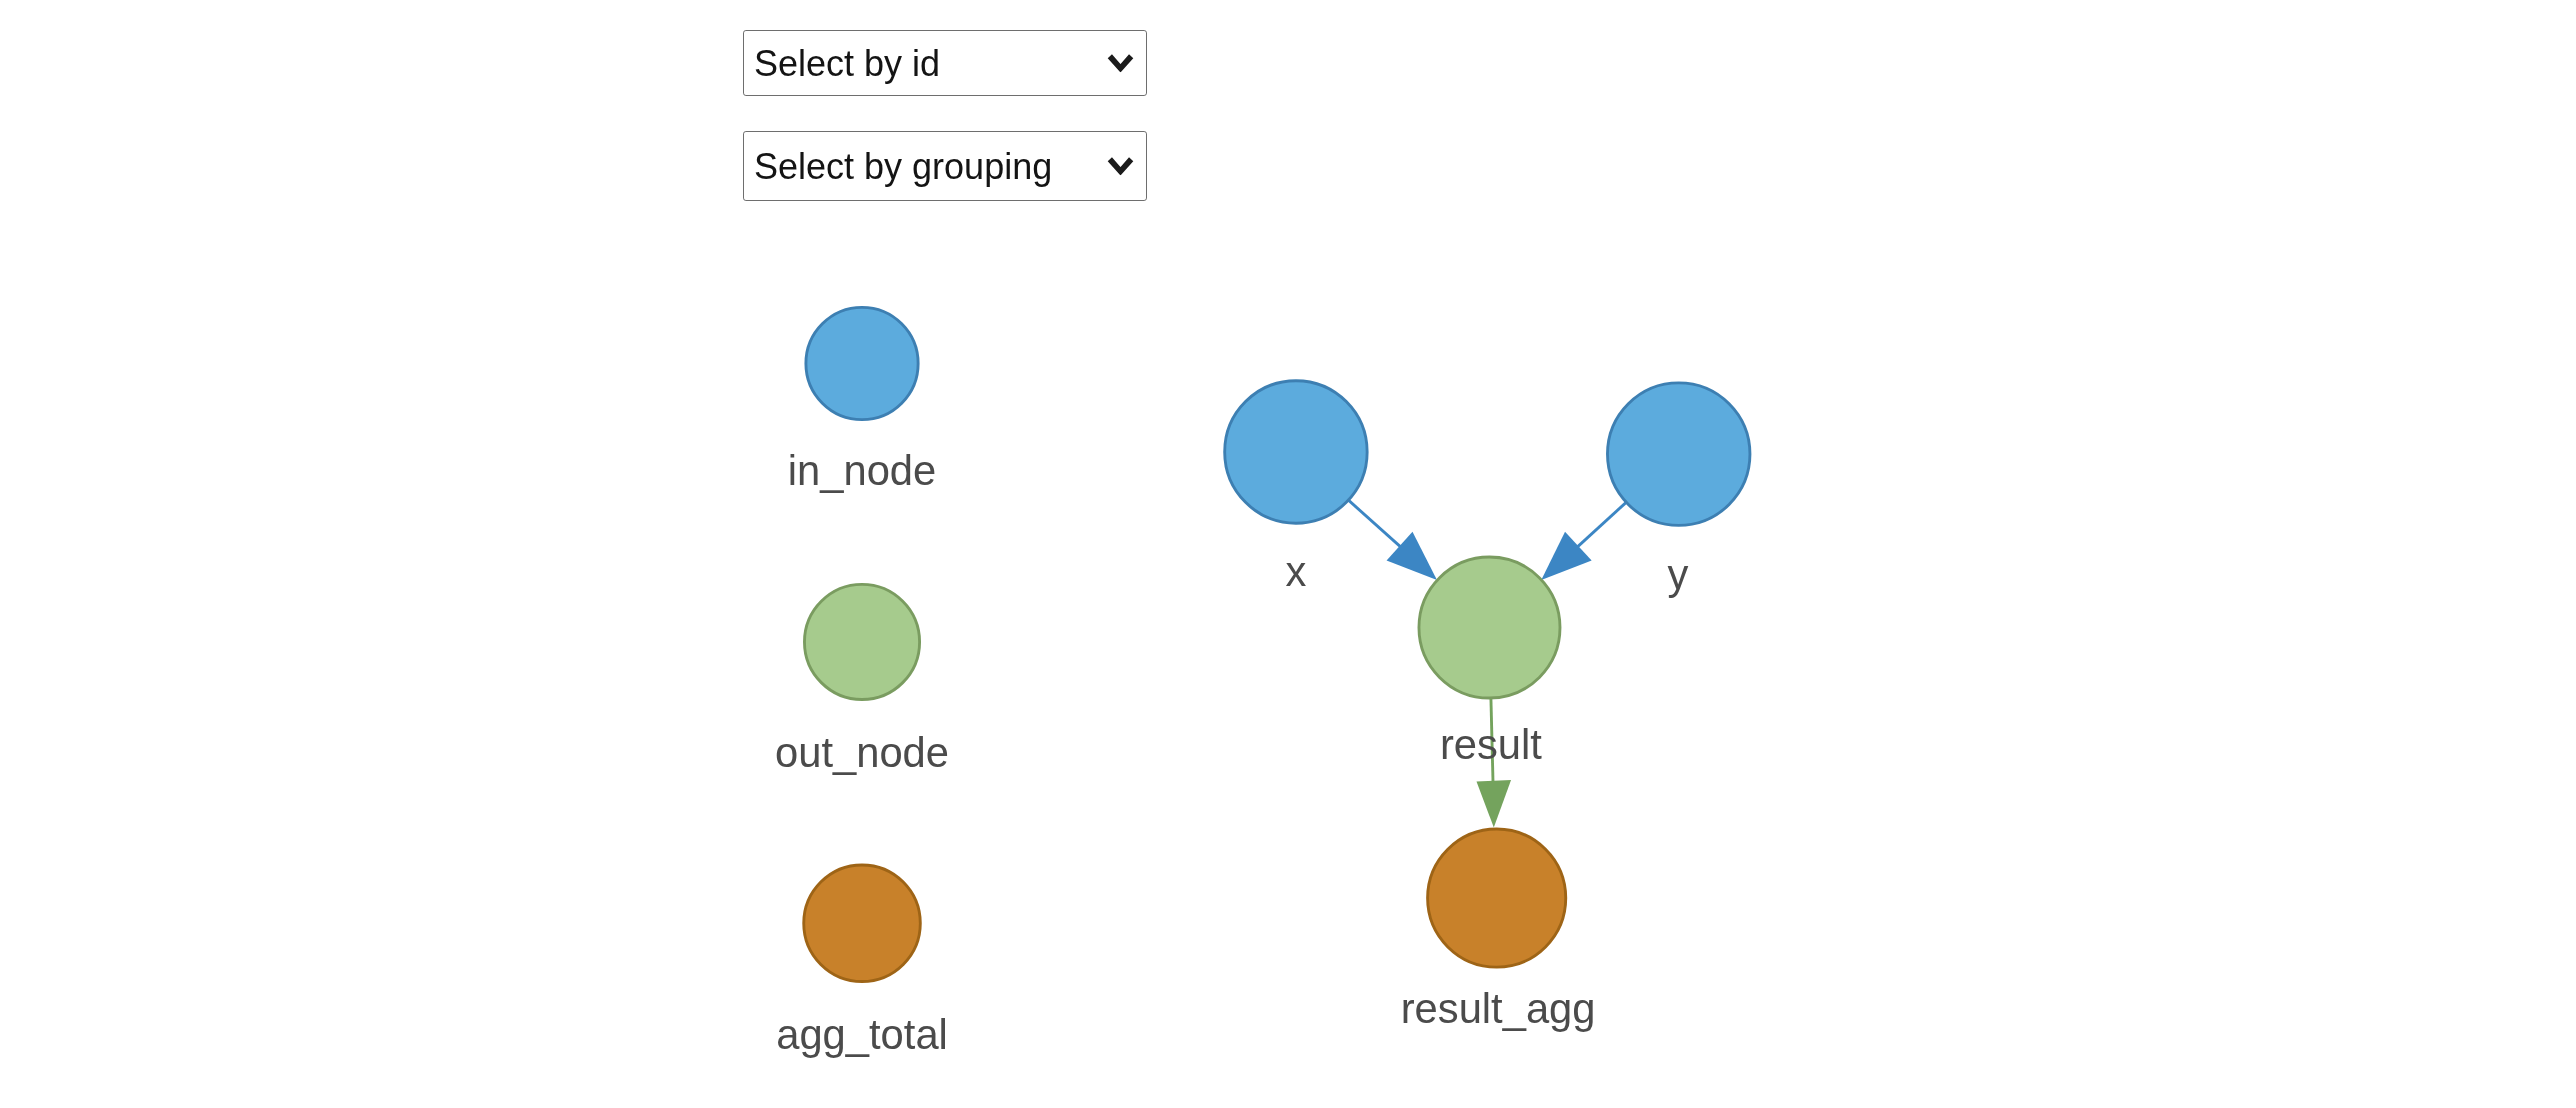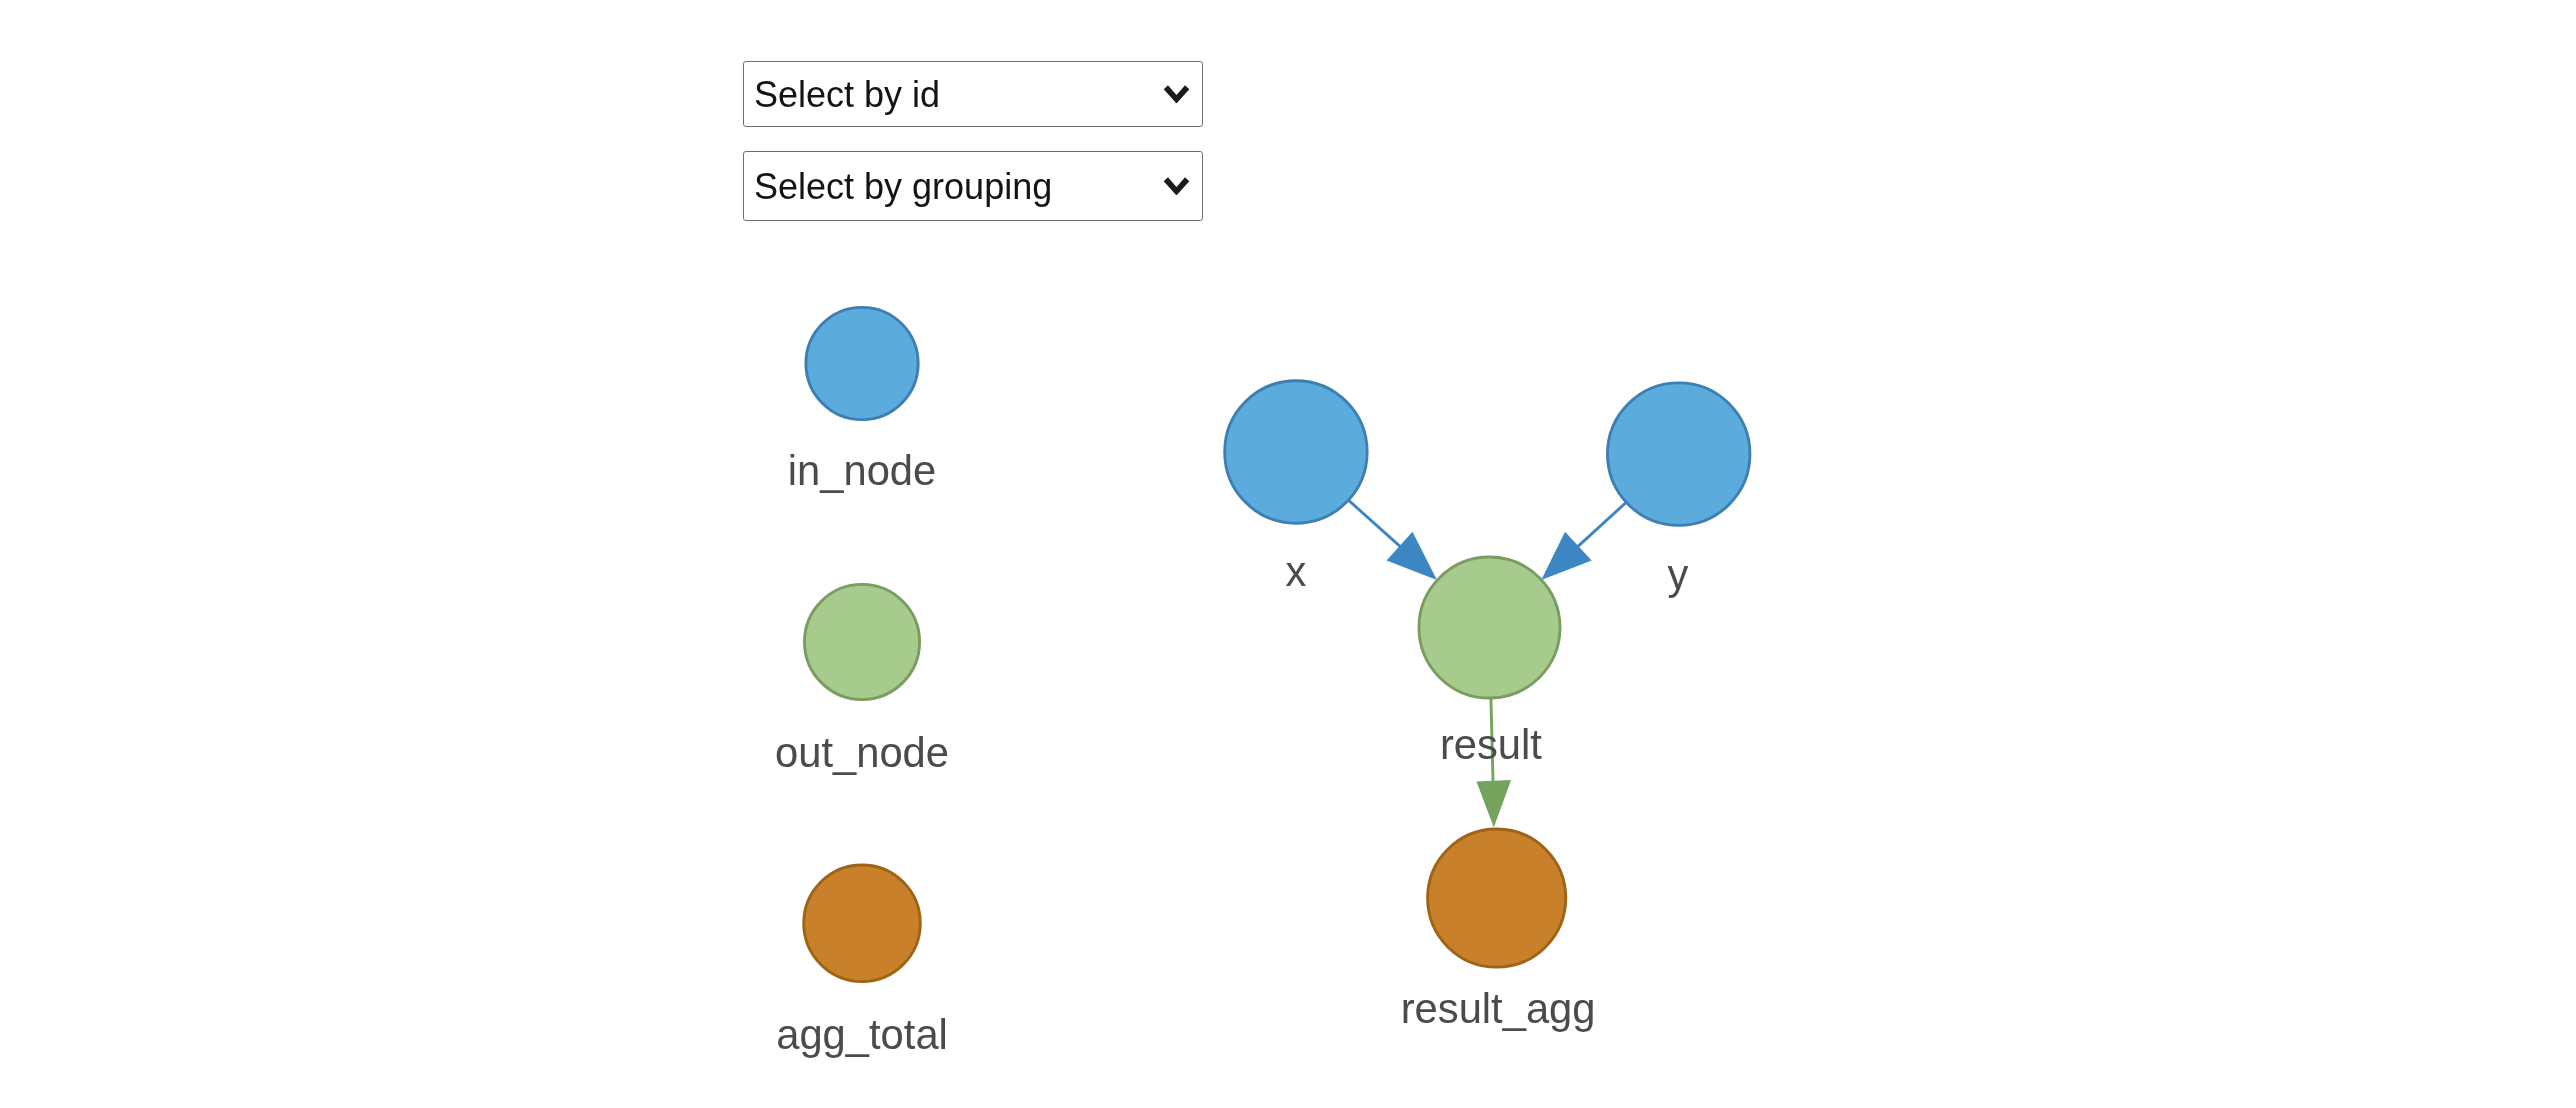--- a/index.html
+++ b/index.html
@@ -8,25 +8,24 @@
     background: #ffffff;
     font-family: "Liberation Sans", sans-serif;
     position: relative;
     overflow: hidden;
   }
 
   
   .select-wrap {
     position: absolute;
     left: 743px;
-    width: 460px;
-    margin-top: 31px;
+    width: 404px;
   }
   #sel-id-wrap    { top: 30px;  height: 66px; }
-  #sel-group-wrap { top: 120px; height: 70px; }
+  #sel-group-wrap { top: 131px; height: 70px; }
 
   select.ctl {
     -webkit-appearance: none;
     -moz-appearance: none;
     appearance: none;
     width: 100%; height: 100%;
     box-sizing: border-box;
     font-family: "Liberation Sans", sans-serif;
     font-size: 36px;
     color: #141414;

